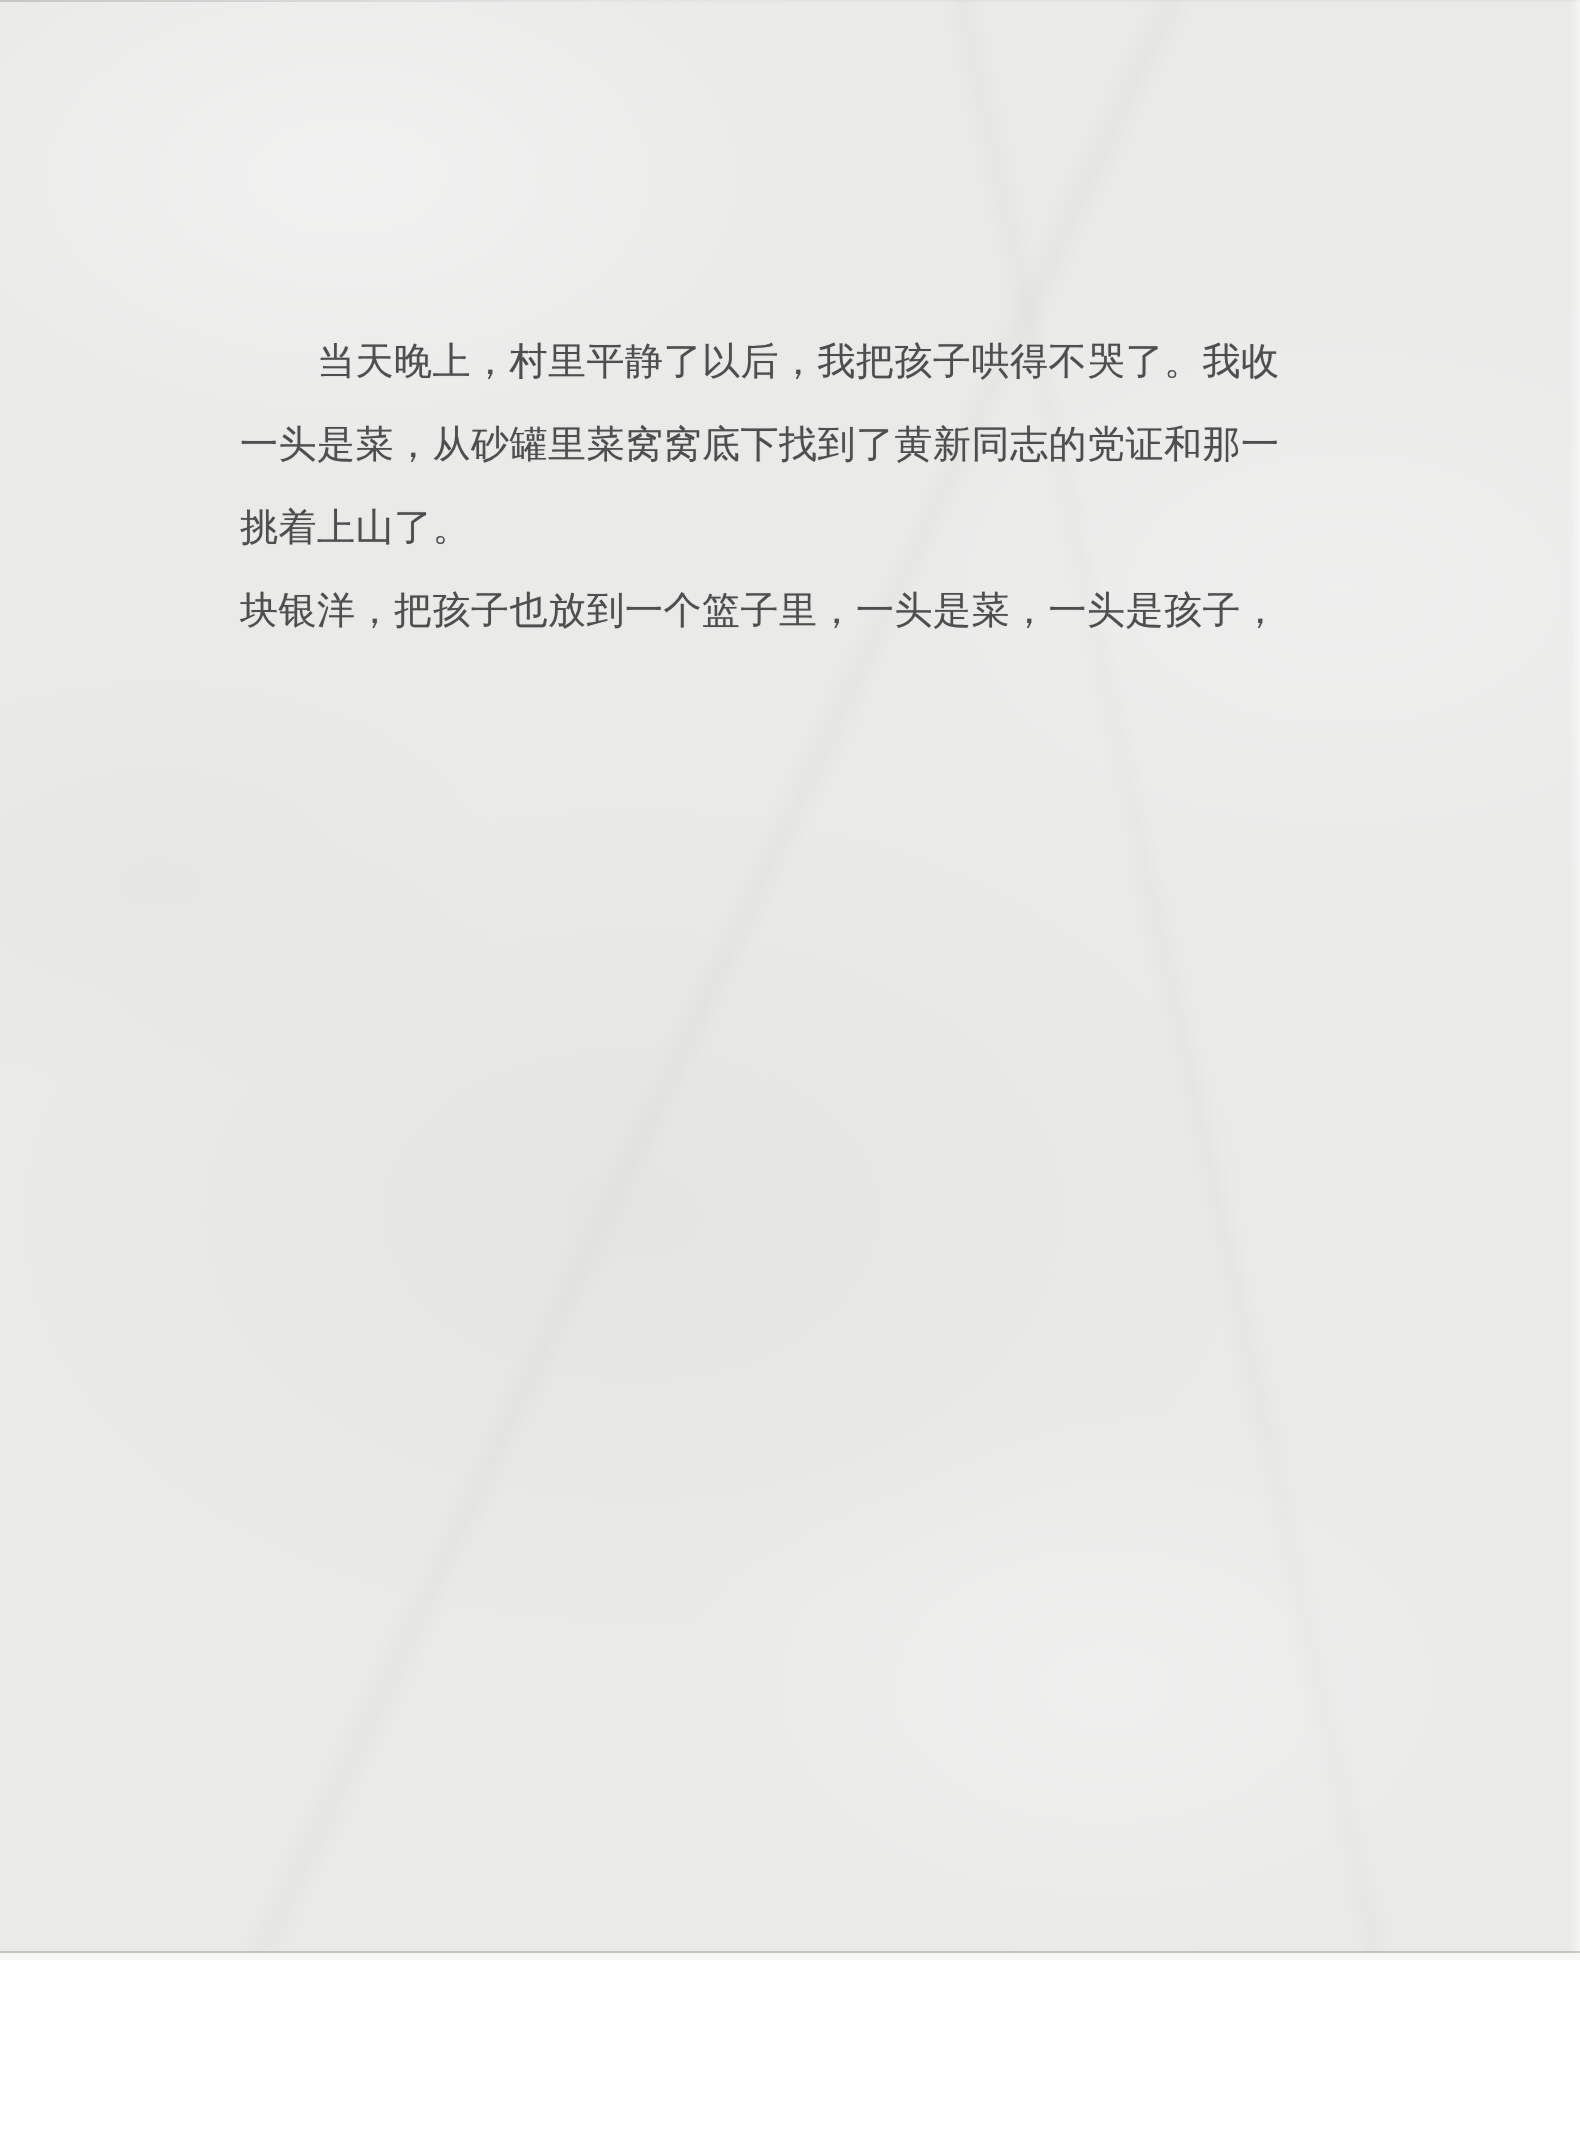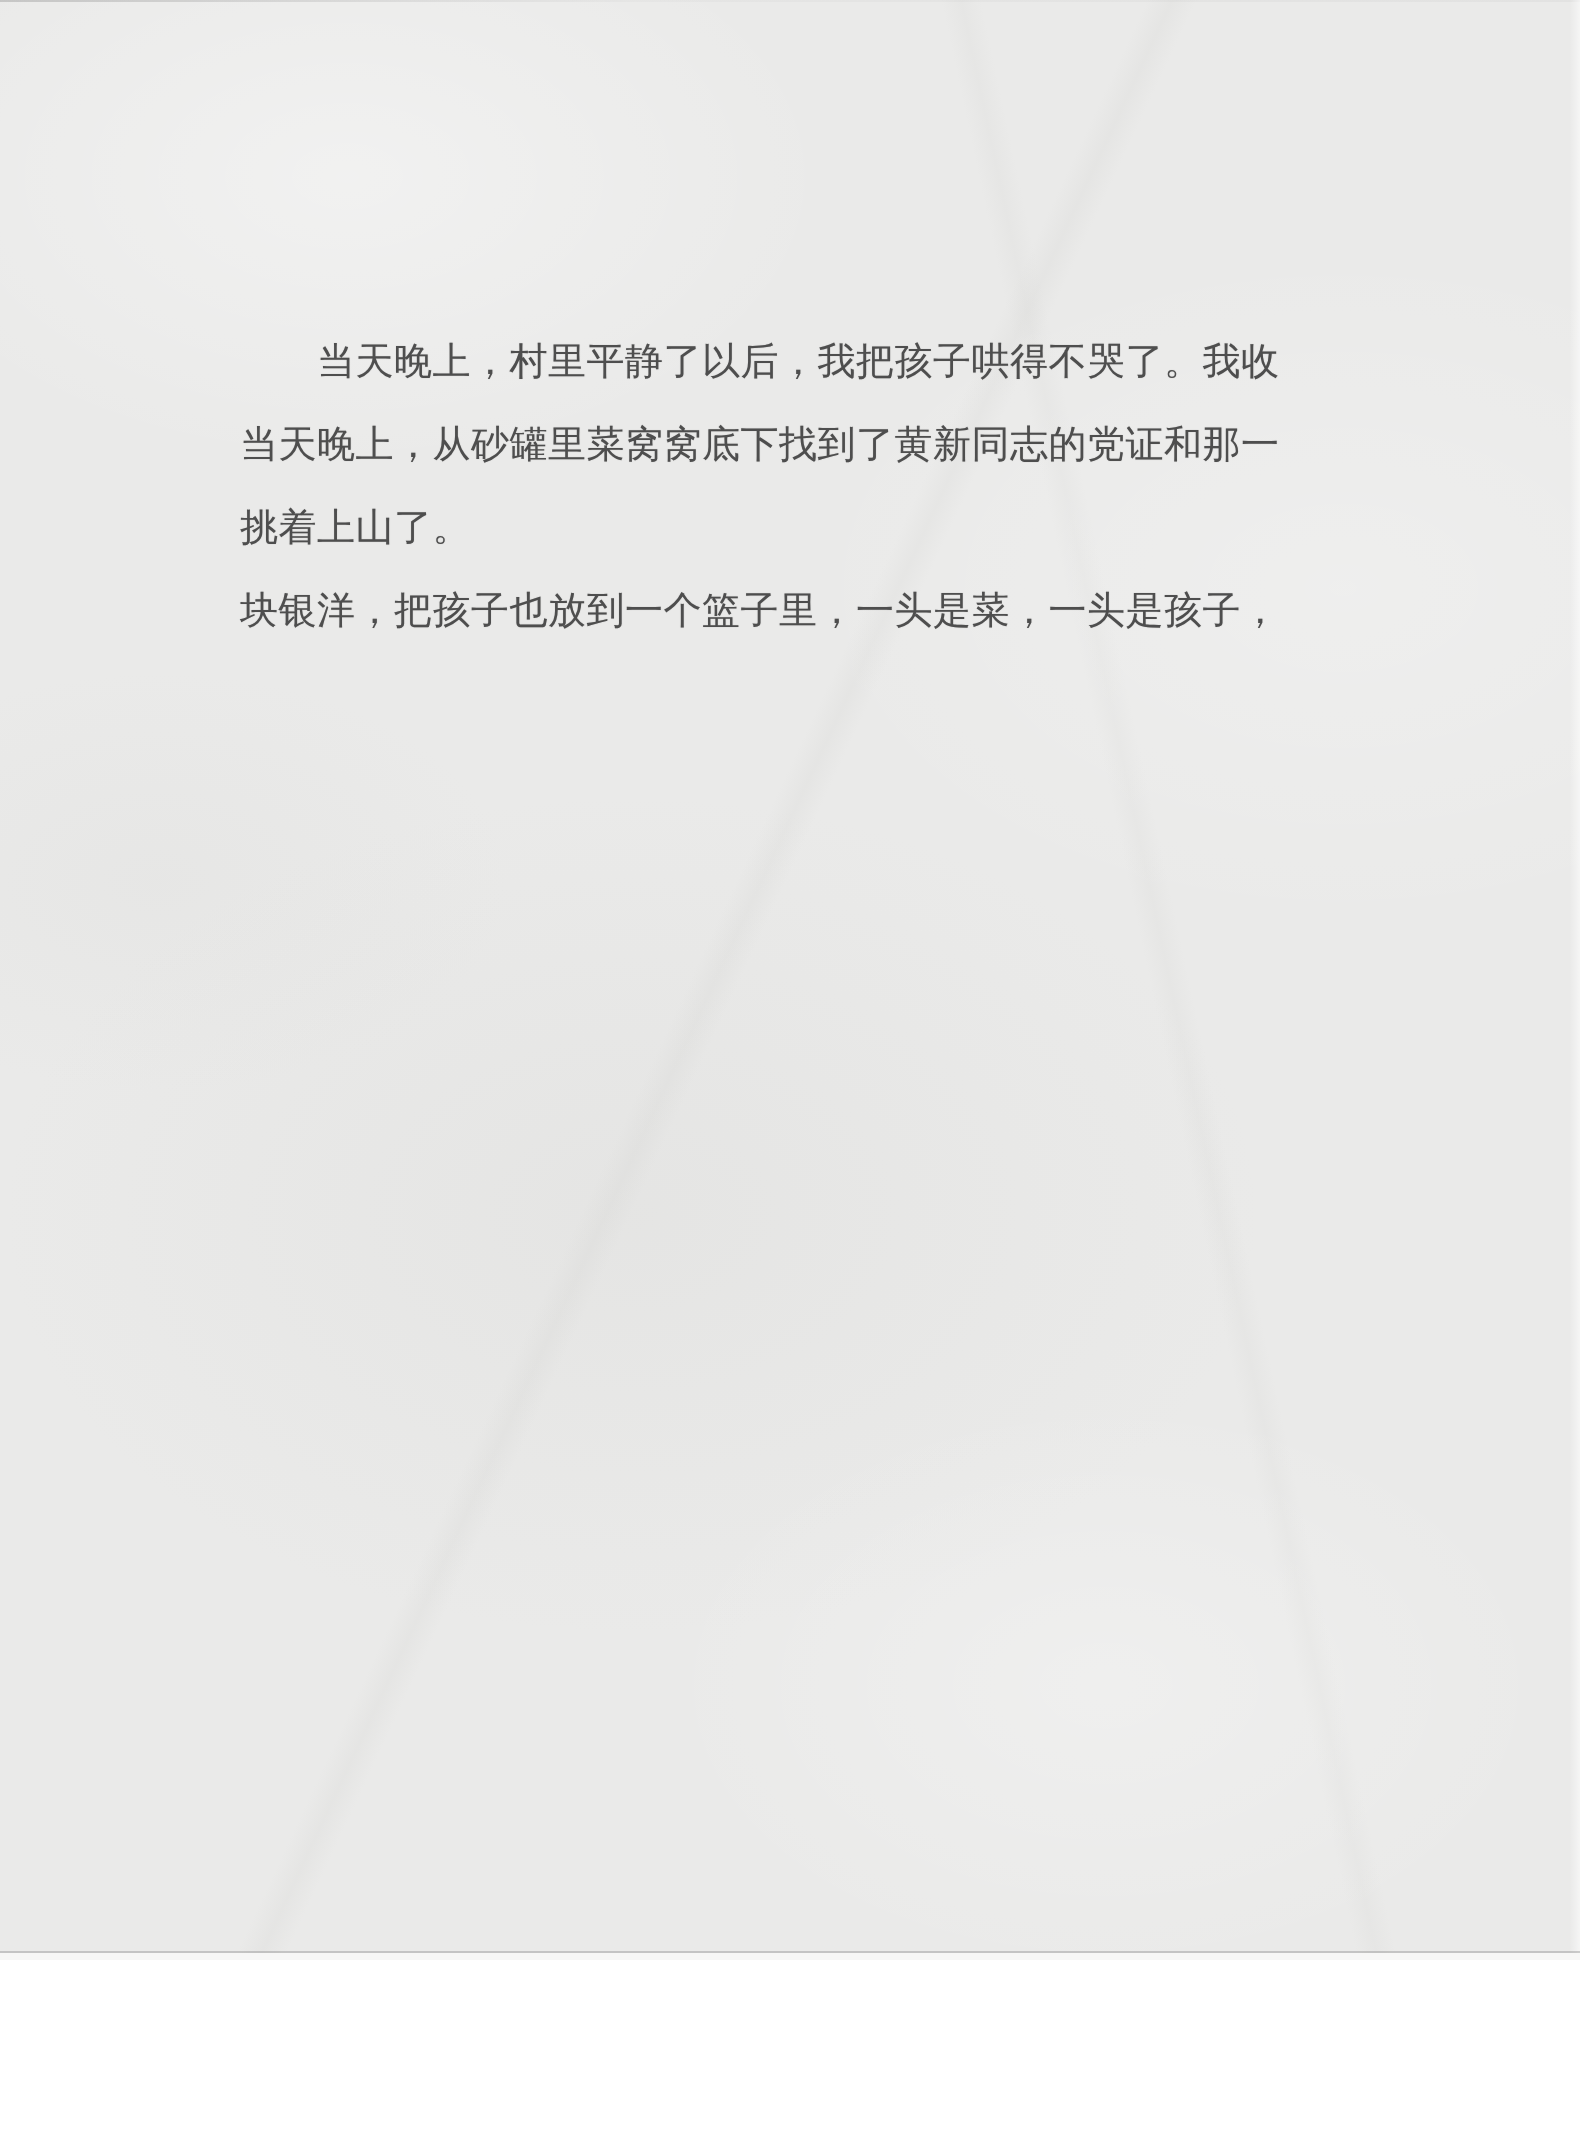--- a/index.html
+++ b/index.html
@@ -77,20 +77,20 @@
 
 <div class="page">
 
   <div class="edge-top"></div>
   <div class="edge-right"></div>
   <div class="edge-bottom-line"></div>
   <div class="edge-bottom-strip"></div>
 
   <div class="paragraph">
     <div class="para-line indent">当天晚上，村里平静了以后，我把孩子哄得不哭了。我收</div>
-    <div class="para-line">当天晚上，从砂罐里菜窝窝底下找到了黄新同志的党证和那一</div>
+    <div class="para-line">一头是菜，从砂罐里菜窝窝底下找到了黄新同志的党证和那一</div>
     <div class="para-line">挑着上山了。</div>
     <div class="para-line">块银洋，把孩子也放到一个篮子里，一头是菜，一头是孩子，</div>
   </div>
 
   <div class="page-number">92</div>
 
 </div>
 
 </body></html>

